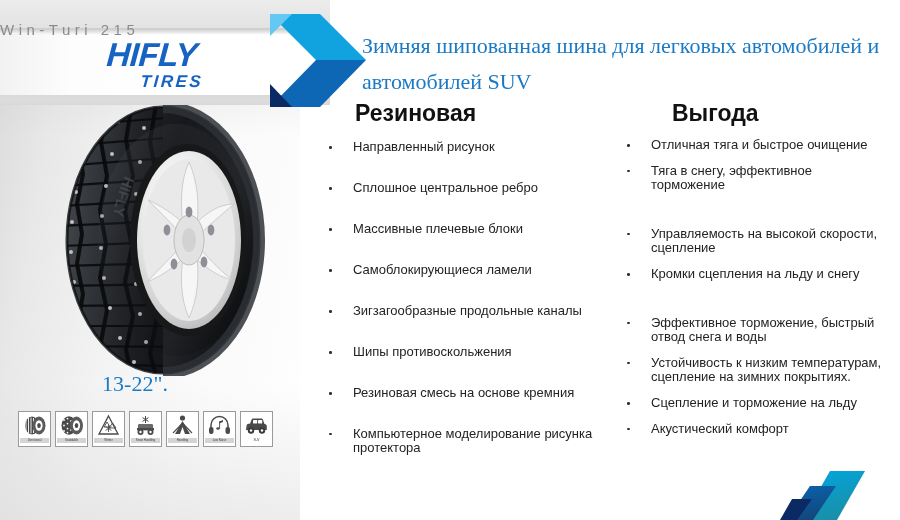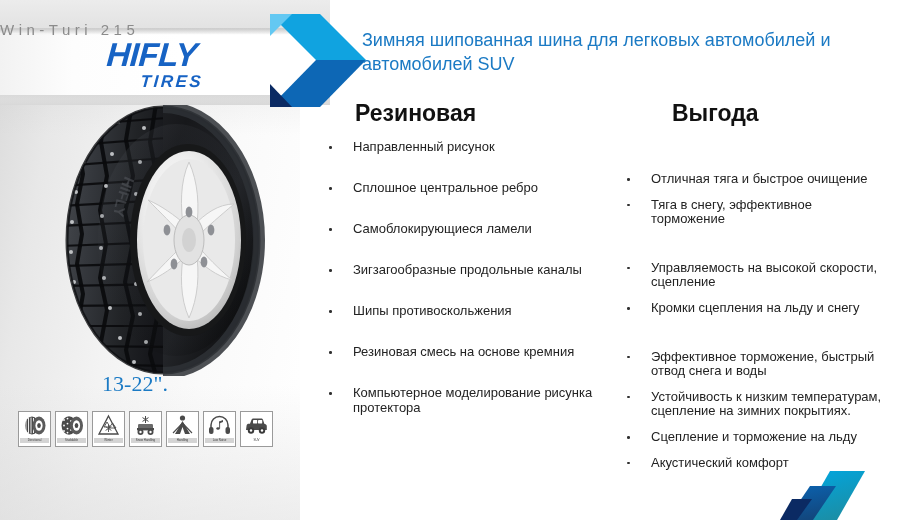--- a/index.html
+++ b/index.html
@@ -102,24 +102,24 @@
     position: absolute;
     left: 258px; top: 12px;
     width: 110px; height: 100px;
   }
 
   
   .title {
     position: absolute;
     left: 362px; top: 28px;
     width: 520px;
-    font-size: 18px;
-    line-height: 24px;
+    font-size: 22px;
+    line-height: 36px;
     color: #1b7ac4;
-    font-family: Liberation Sans, sans-serif;
+    font-family: Liberation Serif, serif;
   }
 
   
   .tire-img {
     position: absolute;
     left: 48px; top: 104px;
     width: 230px; height: 272px;
   }
 
   
@@ -173,21 +173,21 @@
     font-size: 23px;
     font-weight: bold;
     color: #111111;
     font-family: "Liberation Sans", sans-serif;
   }
   .col-head.features { left: 355px; top: 100px; }
   .col-head.benefits { left: 672px; top: 100px; }
 
   .bullet-list { position: absolute; }
   .bullet-list.features { left: 326px; top: 140px; width: 290px; }
-  .bullet-list.benefits { left: 624px; top: 138px; width: 262px; margin-top: 34px; }
+  .bullet-list.benefits { left: 624px; top: 138px; width: 262px; }
 
   .bullet {
     position: relative;
     padding-left: 27px;
     font-size: 13px;
     line-height: 14.6px;
     color: #232323;
     font-family: "Liberation Sans", sans-serif;
   }
   .bullet::before {
@@ -480,20 +480,21 @@
   </svg>
 
   <div class="title">Зимняя шипованная шина для легковых автомобилей и автомобилей SUV</div>
 
   <div class="col-head features">Резиновая</div>
   <div class="col-head benefits">Выгода</div>
 
   <div class="bullet-list features">
     <div class="bullet">Направленный рисунок</div>
     <div class="bullet">Сплошное центральное ребро</div>
+    <div class="bullet">Массивные плечевые блоки</div>
     <div class="bullet">Самоблокирующиеся ламели</div>
     <div class="bullet">Зигзагообразные продольные каналы</div>
     <div class="bullet">Шипы противоскольжения</div>
     <div class="bullet">Резиновая смесь на основе кремния</div>
     <div class="bullet">Компьютерное моделирование рисунка протектора</div>
   </div>
 
   <div class="bullet-list benefits">
     <div class="bullet">Отличная тяга и быстрое очищение</div>
     <div class="bullet gap-after">Тяга в снегу, эффективное торможение</div>

